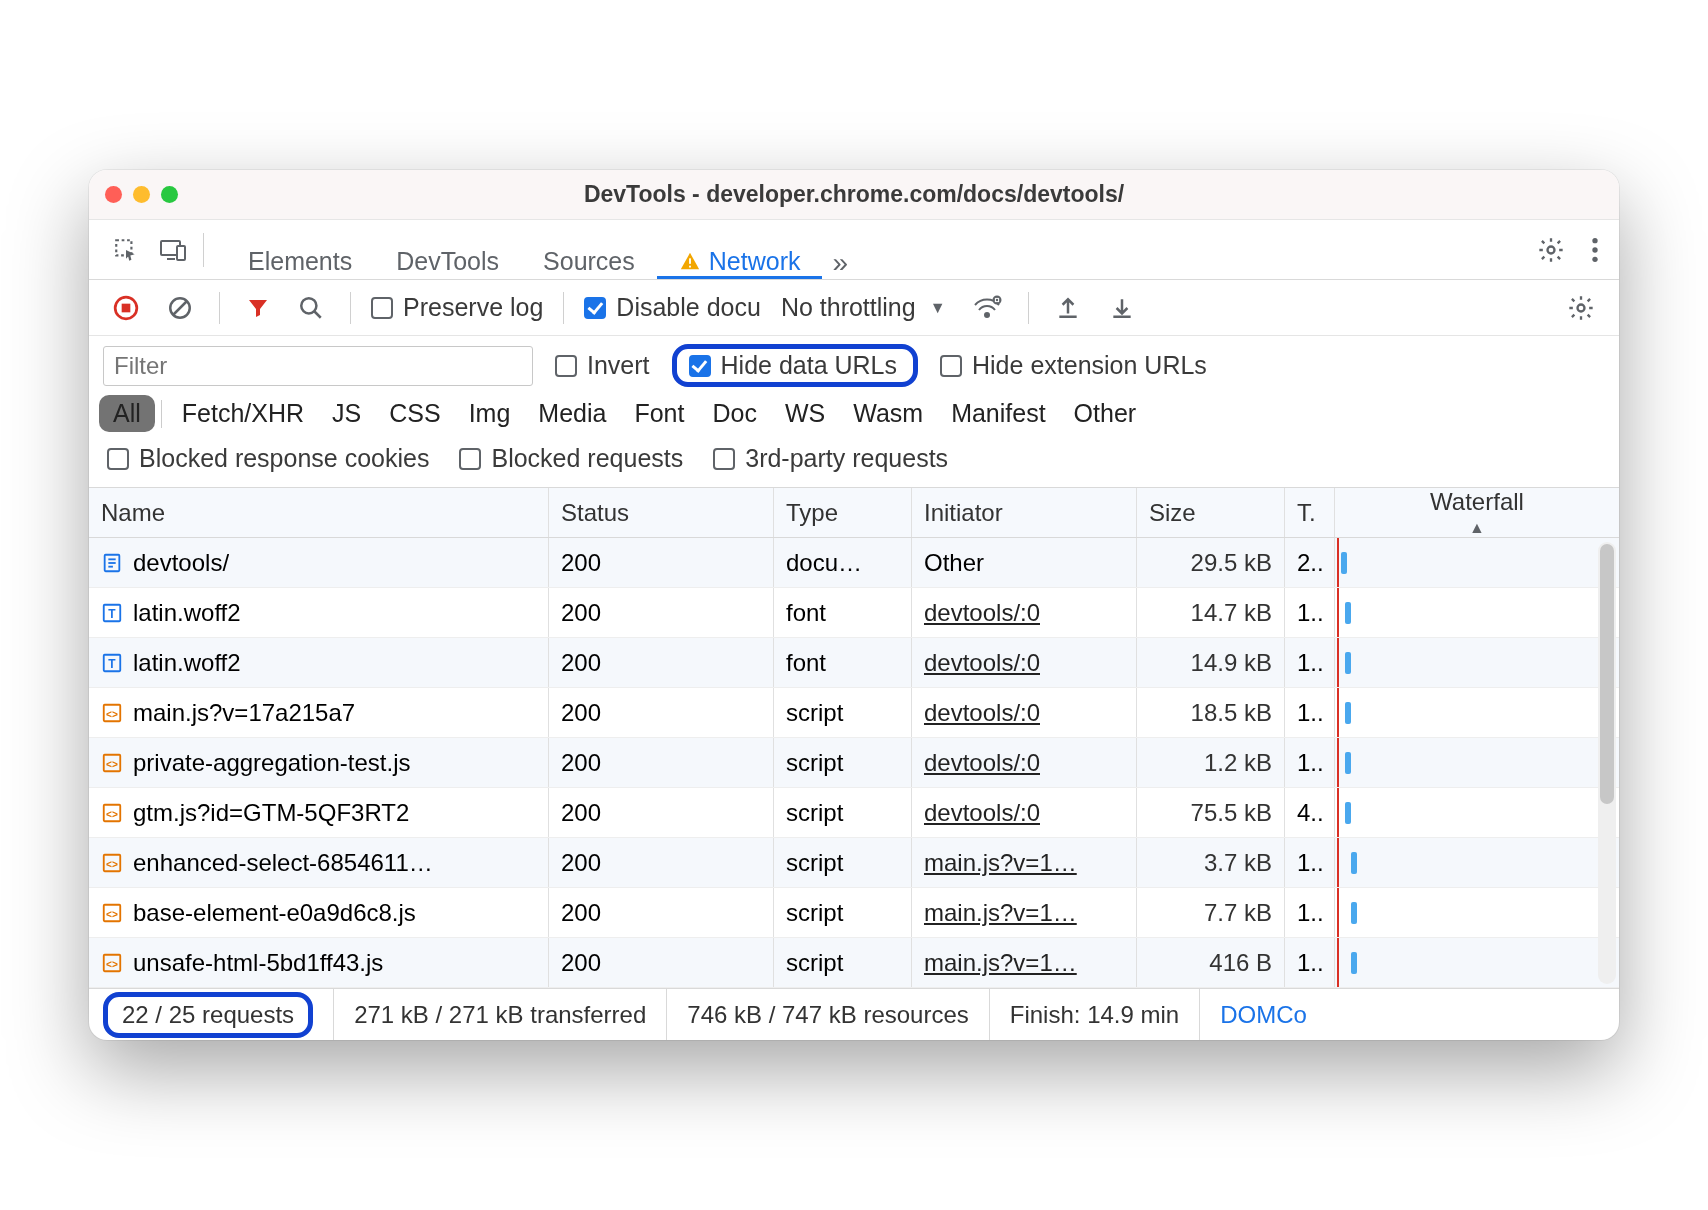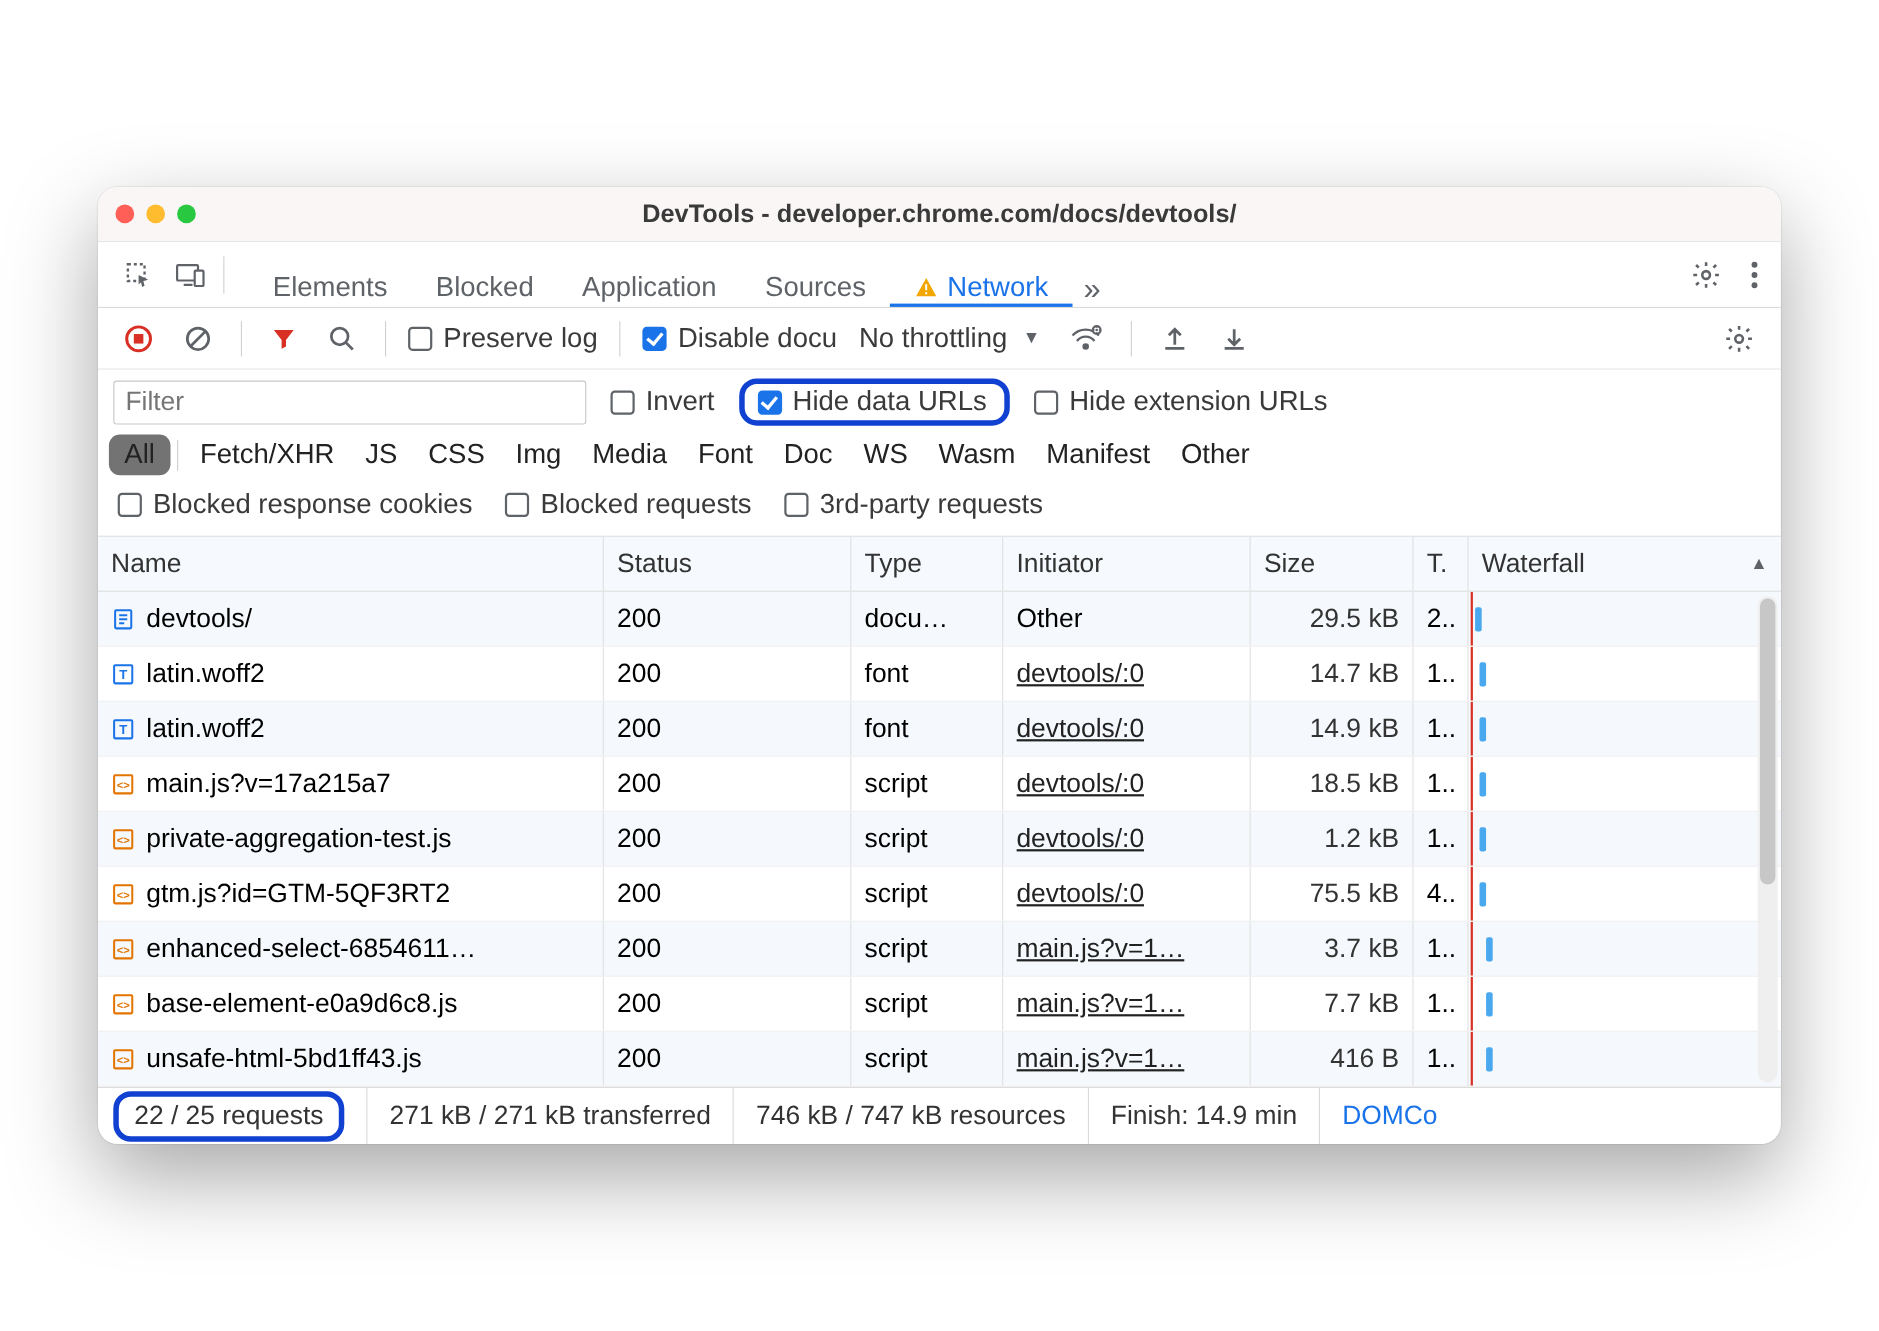--- a/index.html
+++ b/index.html
@@ -74,21 +74,21 @@
 
   
   .table { width:100%; }
   .thead, .trow { display:flex; align-items:center; }
   .thead { height:50px; background:#f6f9fd; border-bottom:1px solid #d9d9d9; font-size:24px; color:#333;}
   .th, .td { padding:0 12px; border-right:1px solid #e0e0e0; display:flex; align-items:center; height:100%; overflow:hidden; white-space:nowrap;}
   .th:last-child, .td:last-child{border-right:none;}
   .col-name{flex:0 0 460px;} .col-status{flex:0 0 225px;} .col-type{flex:0 0 138px;}
   .col-init{flex:0 0 225px;} .col-size{flex:0 0 148px; justify-content:flex-end;} .col-time{flex:0 0 50px;}
   .col-wf{flex:1 1 auto; position:relative;}
-  .thead .col-wf { justify-content:space-between;}
+  .thead .col-wf { justify-content:space-between;flex-direction:column;}
   .trow { height:50px; font-size:24px; border-bottom:1px solid #eee;}
   .trow:nth-child(even){background:#f5f8fc;}
   .trow:nth-child(odd){background:#fff;}
   .trow:first-child{background:#f1f1f1;}
   .file-ico { width:22px; height:22px; margin-right:10px; flex:0 0 auto;}
   .initiator a { color:#222; text-decoration:underline; cursor:pointer;}
   .td.col-size{color:#333;}
   .waterfall-cell{position:relative;}
   .wf-red{position:absolute;left:2px;top:0;bottom:0;width:2px;background:#d93025;}
   .wf-bar{position:absolute;top:14px;height:22px;width:6px;background:#4aa8ee;border-radius:2px;}
@@ -133,22 +133,21 @@
     <button class="icon-btn">
       <svg width="28" height="26" viewBox="0 0 28 24" fill="none" stroke="#5f6368" stroke-width="2">
           <rect x="2" y="3" width="19" height="14" rx="1"></rect>
           <line x1="8" y1="21" x2="16" y2="21"></line>
           <rect x="18" y="8" width="8" height="14" rx="1" fill="#fff"></rect>
         </svg>
     </button>
     <div style="width:1px;height:34px;background:#d0d0d0;margin:0 6px;"></div>
     <div class="tabs">
       <div class="tab">Elements</div>
-      <div class="tab">Blocked</div>
-      <div class="tab">Application</div>
+      <div class="tab">DevTools</div>
       <div class="tab">Sources</div>
       <div class="tab active">
         <svg width="22" height="22" viewBox="0 0 24 24">
             <path d="M12 2 L22 20 L2 20 Z" fill="#f2a600"></path>
             <rect x="11" y="8" width="2" height="6" fill="#fff"></rect>
             <rect x="11" y="16" width="2" height="2" fill="#fff"></rect>
           </svg>
         <span>Network</span>
       </div>
       <div class="chevrons">»</div>

